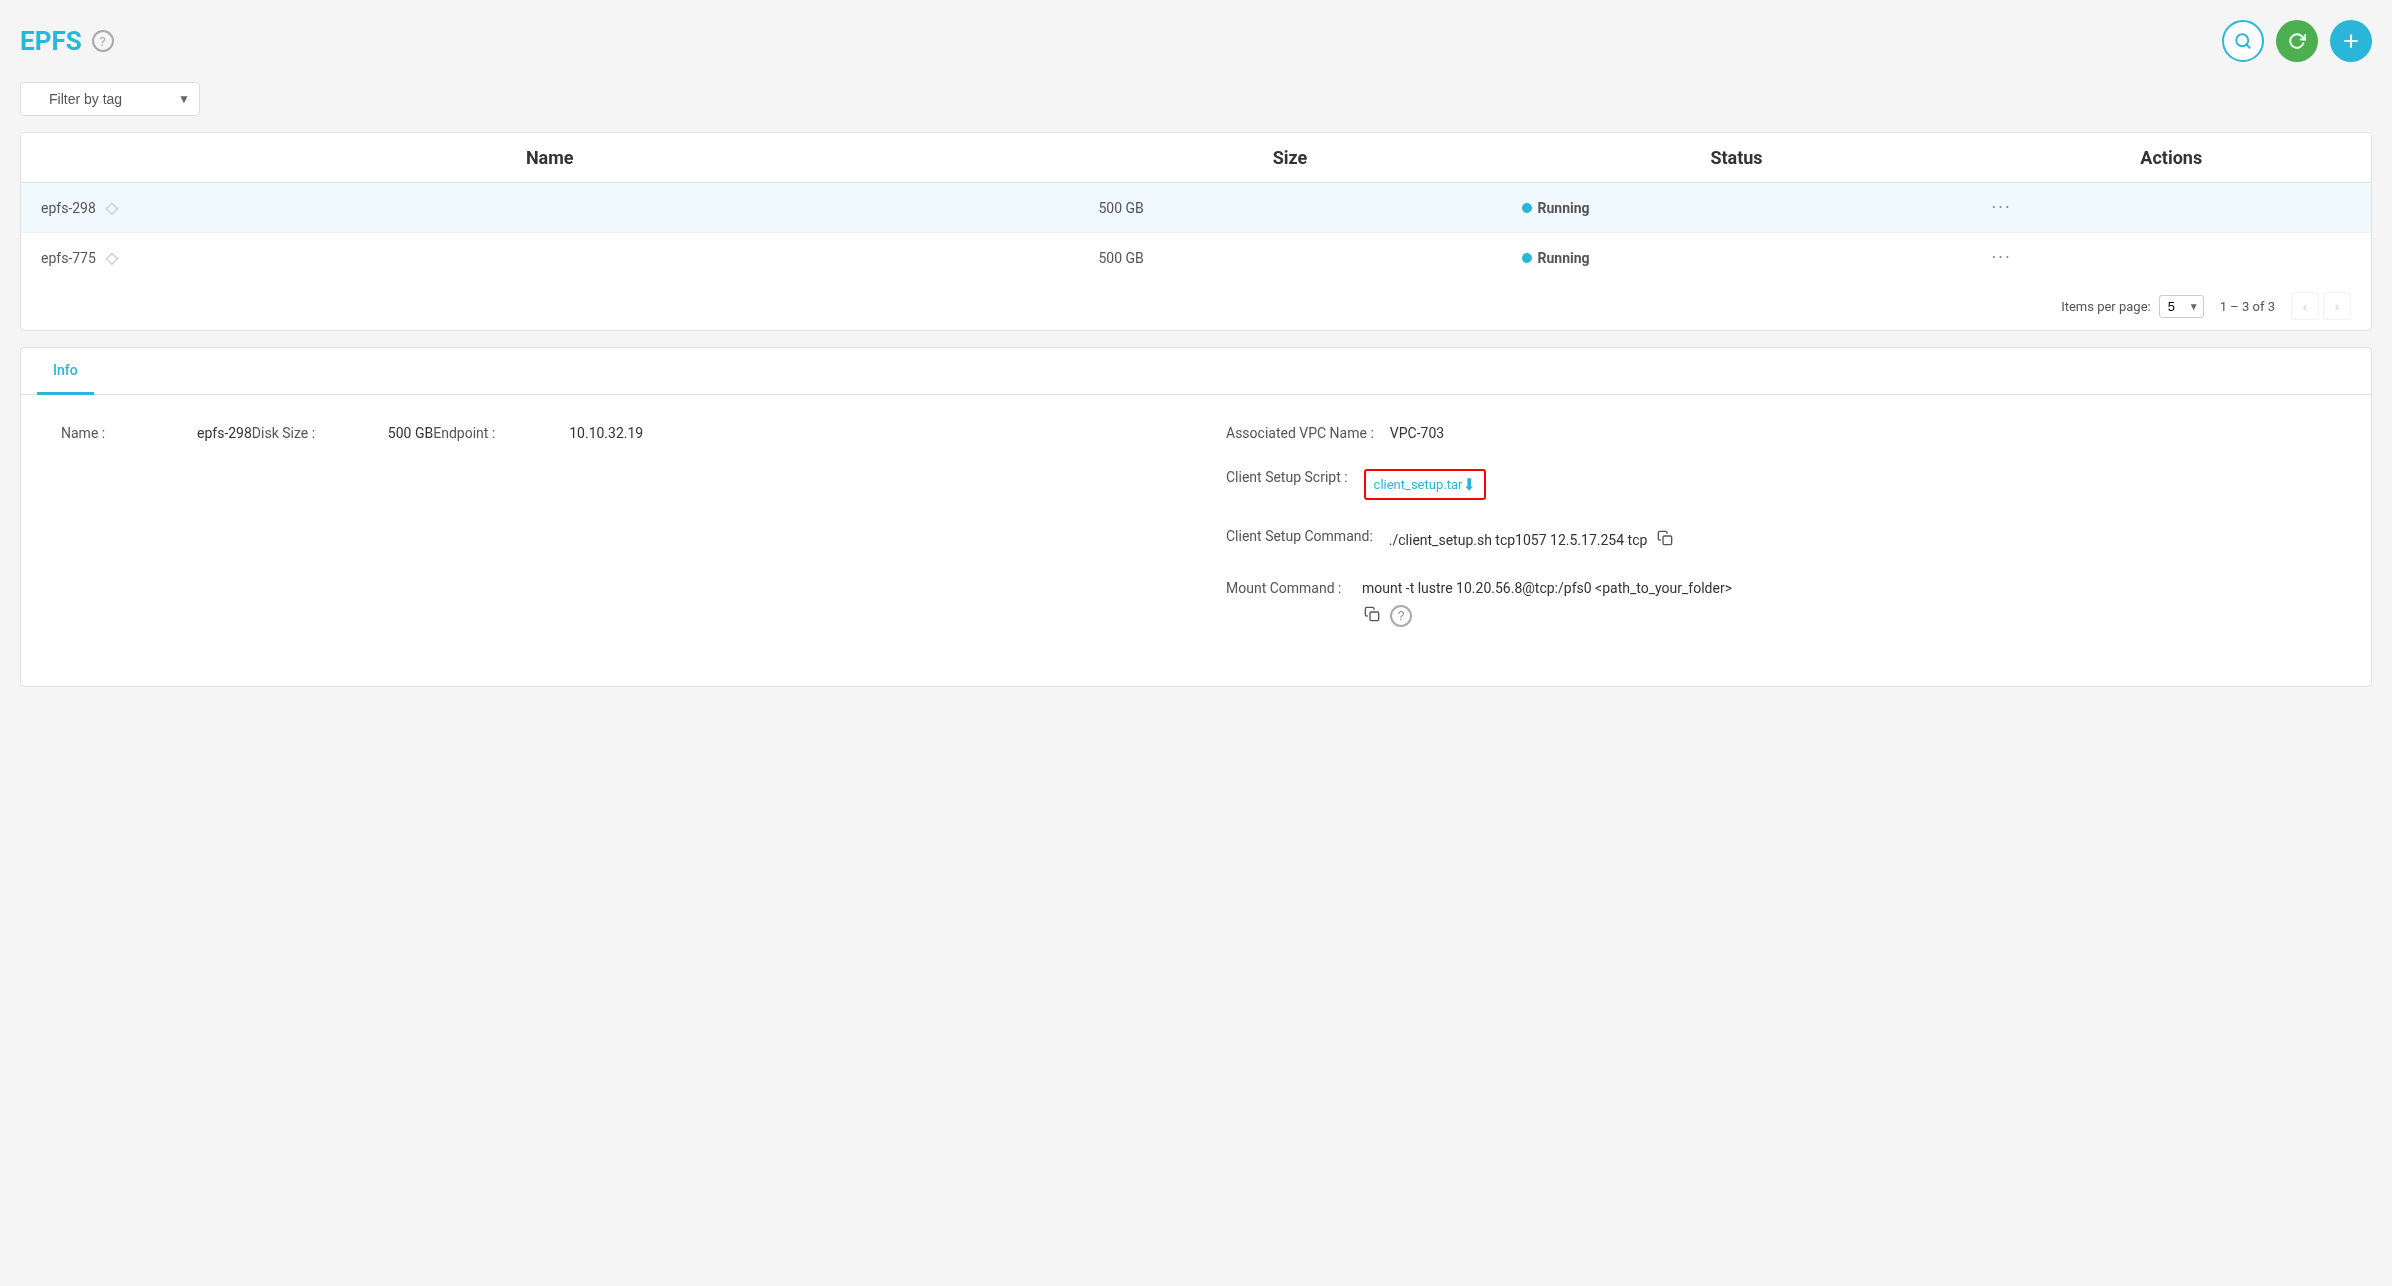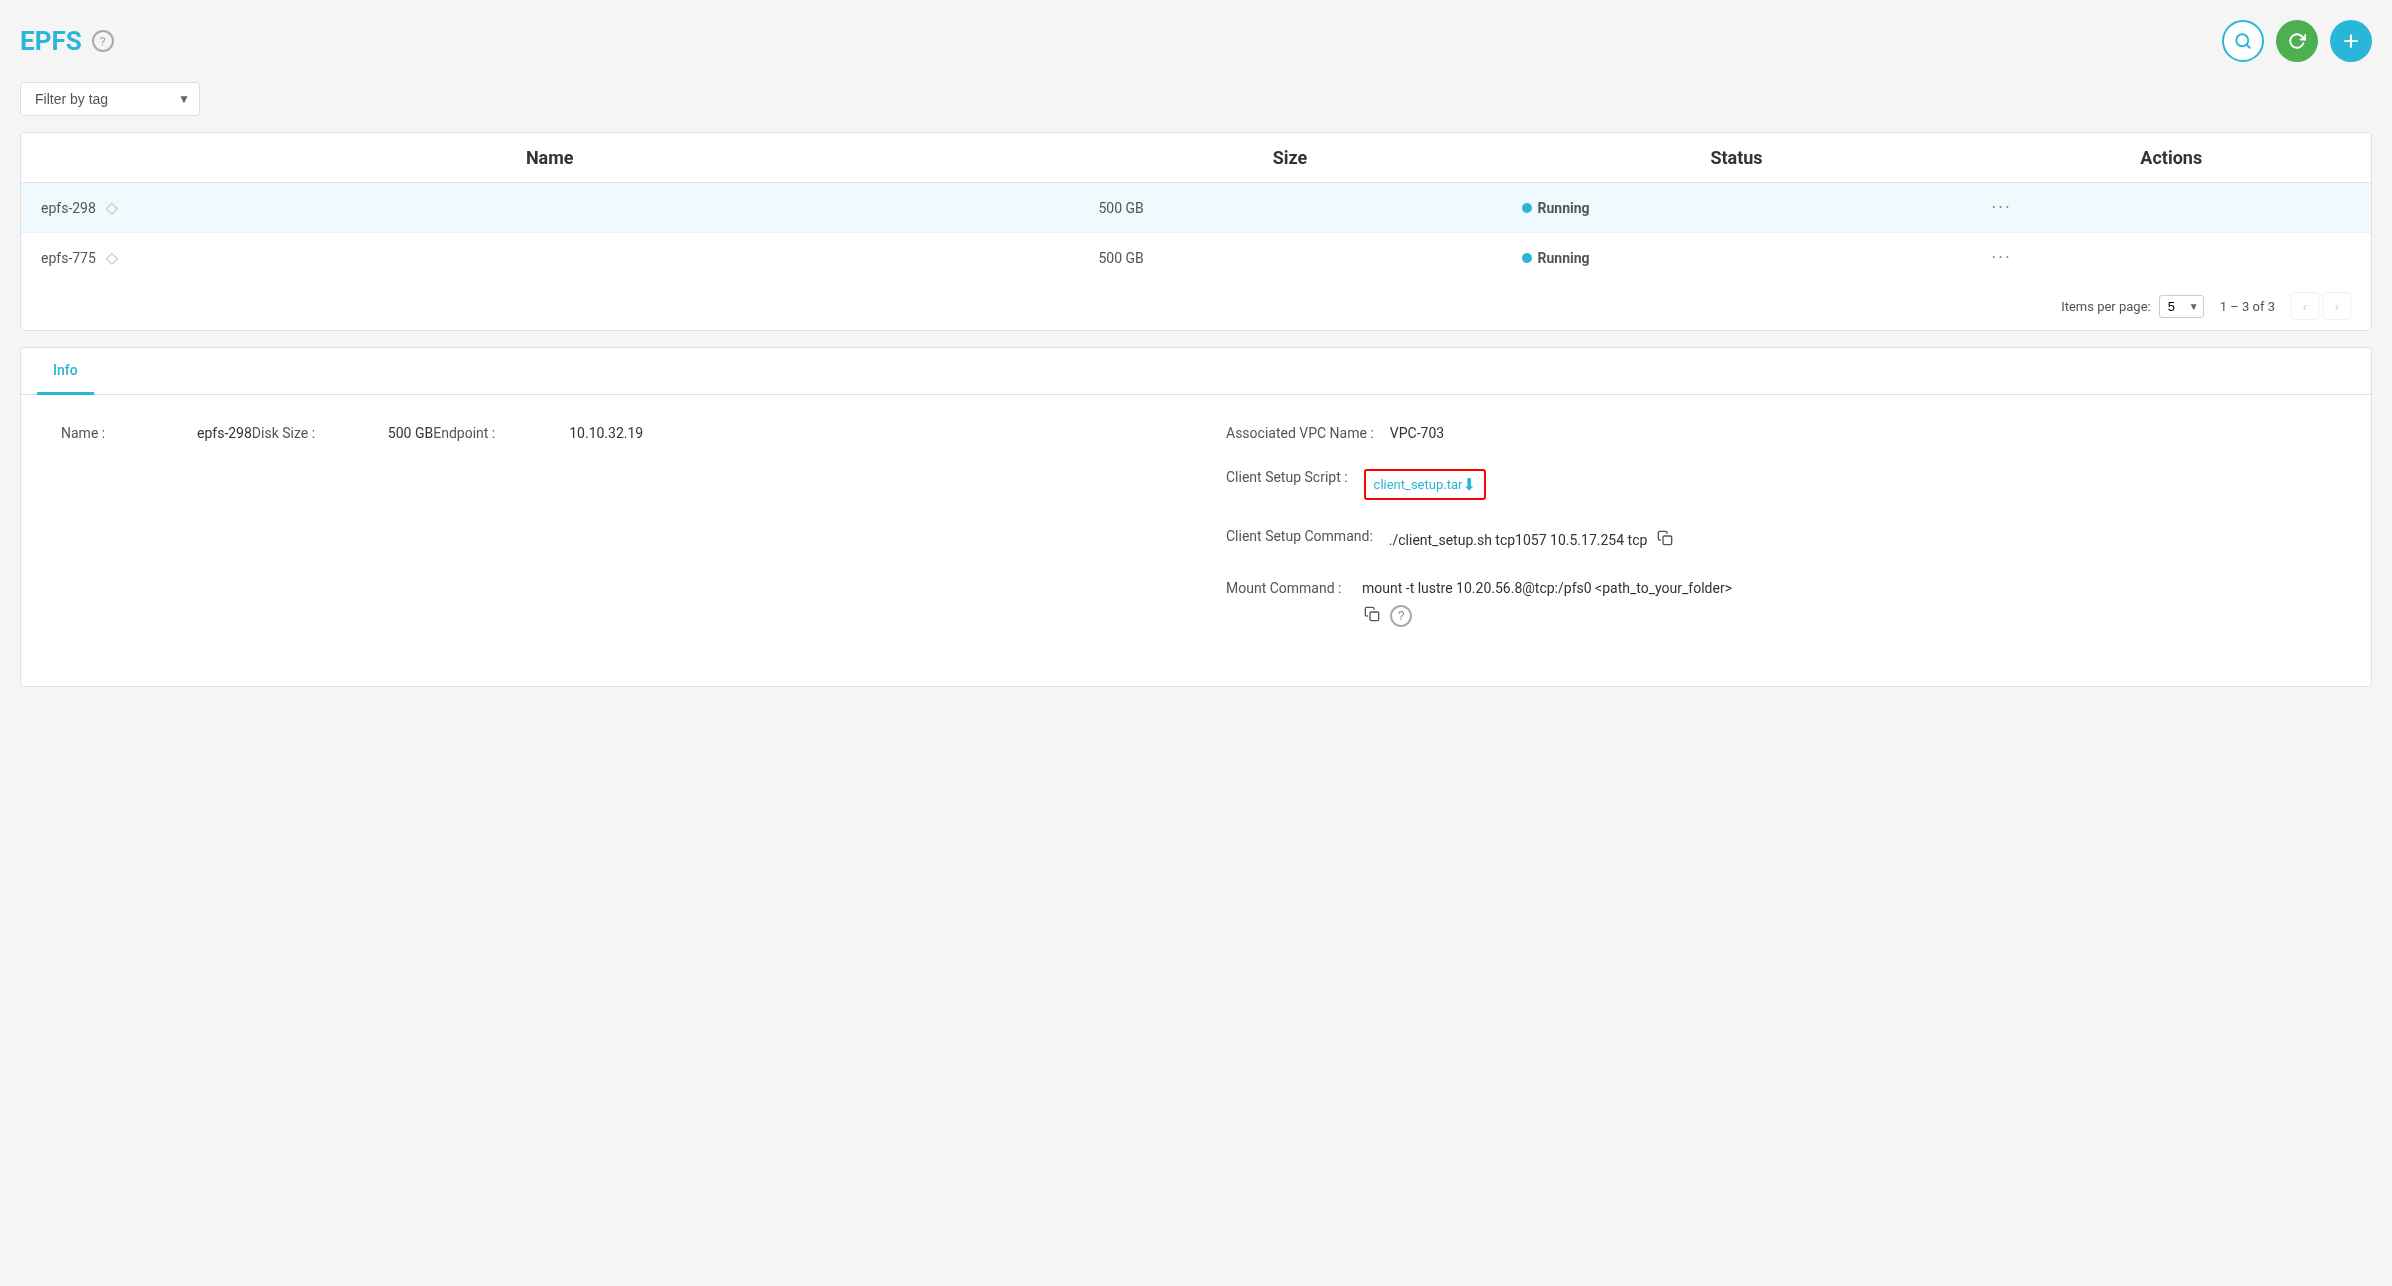--- a/index.html
+++ b/index.html
@@ -71,21 +71,21 @@
       background: #29b6d8;
       color: white;
     }
     .filter-row {
       margin-bottom: 16px;
     }
     .filter-select {
       background: white;
       border: 1px solid #ddd;
       border-radius: 4px;
-      padding: 8px 36px 8px 14px;
+      padding: 8px 36px 8px 28px;
       font-size: 14px;
       color: #555;
       appearance: none;
       -webkit-appearance: none;
       cursor: pointer;
       min-width: 180px;
       position: relative;
     }
     .filter-wrapper {
       position: relative;
@@ -473,21 +473,21 @@
           <div class="info-row">
             <span class="info-label">Client Setup Script :</span>
             <a href="#" class="script-link">
               <span>client_setup.tar</span>
               <span class="download-icon">⬇</span>
             </a>
           </div>
           <div class="info-row">
             <span class="info-label">Client Setup Command:</span>
             <div class="command-row">
-              <span class="info-value">./client_setup.sh tcp1057 10.5.17.254 tcp</span>
+              <span class="info-value">./client_setup.sh tcp1057 12.5.17.254 tcp</span>
               <button class="copy-btn" title="Copy">
                 <svg width="16" height="16" viewBox="0 0 24 24" fill="none" stroke="#555" stroke-width="2" stroke-linecap="round" stroke-linejoin="round">
                   <rect x="9" y="9" width="13" height="13" rx="2" ry="2"></rect>
                   <path d="M5 15H4a2 2 0 0 1-2-2V4a2 2 0 0 1 2-2h9a2 2 0 0 1 2 2v1"></path>
                 </svg>
               </button>
             </div>
           </div>
           <div class="info-row">
             <span class="info-label">Mount Command :</span>

